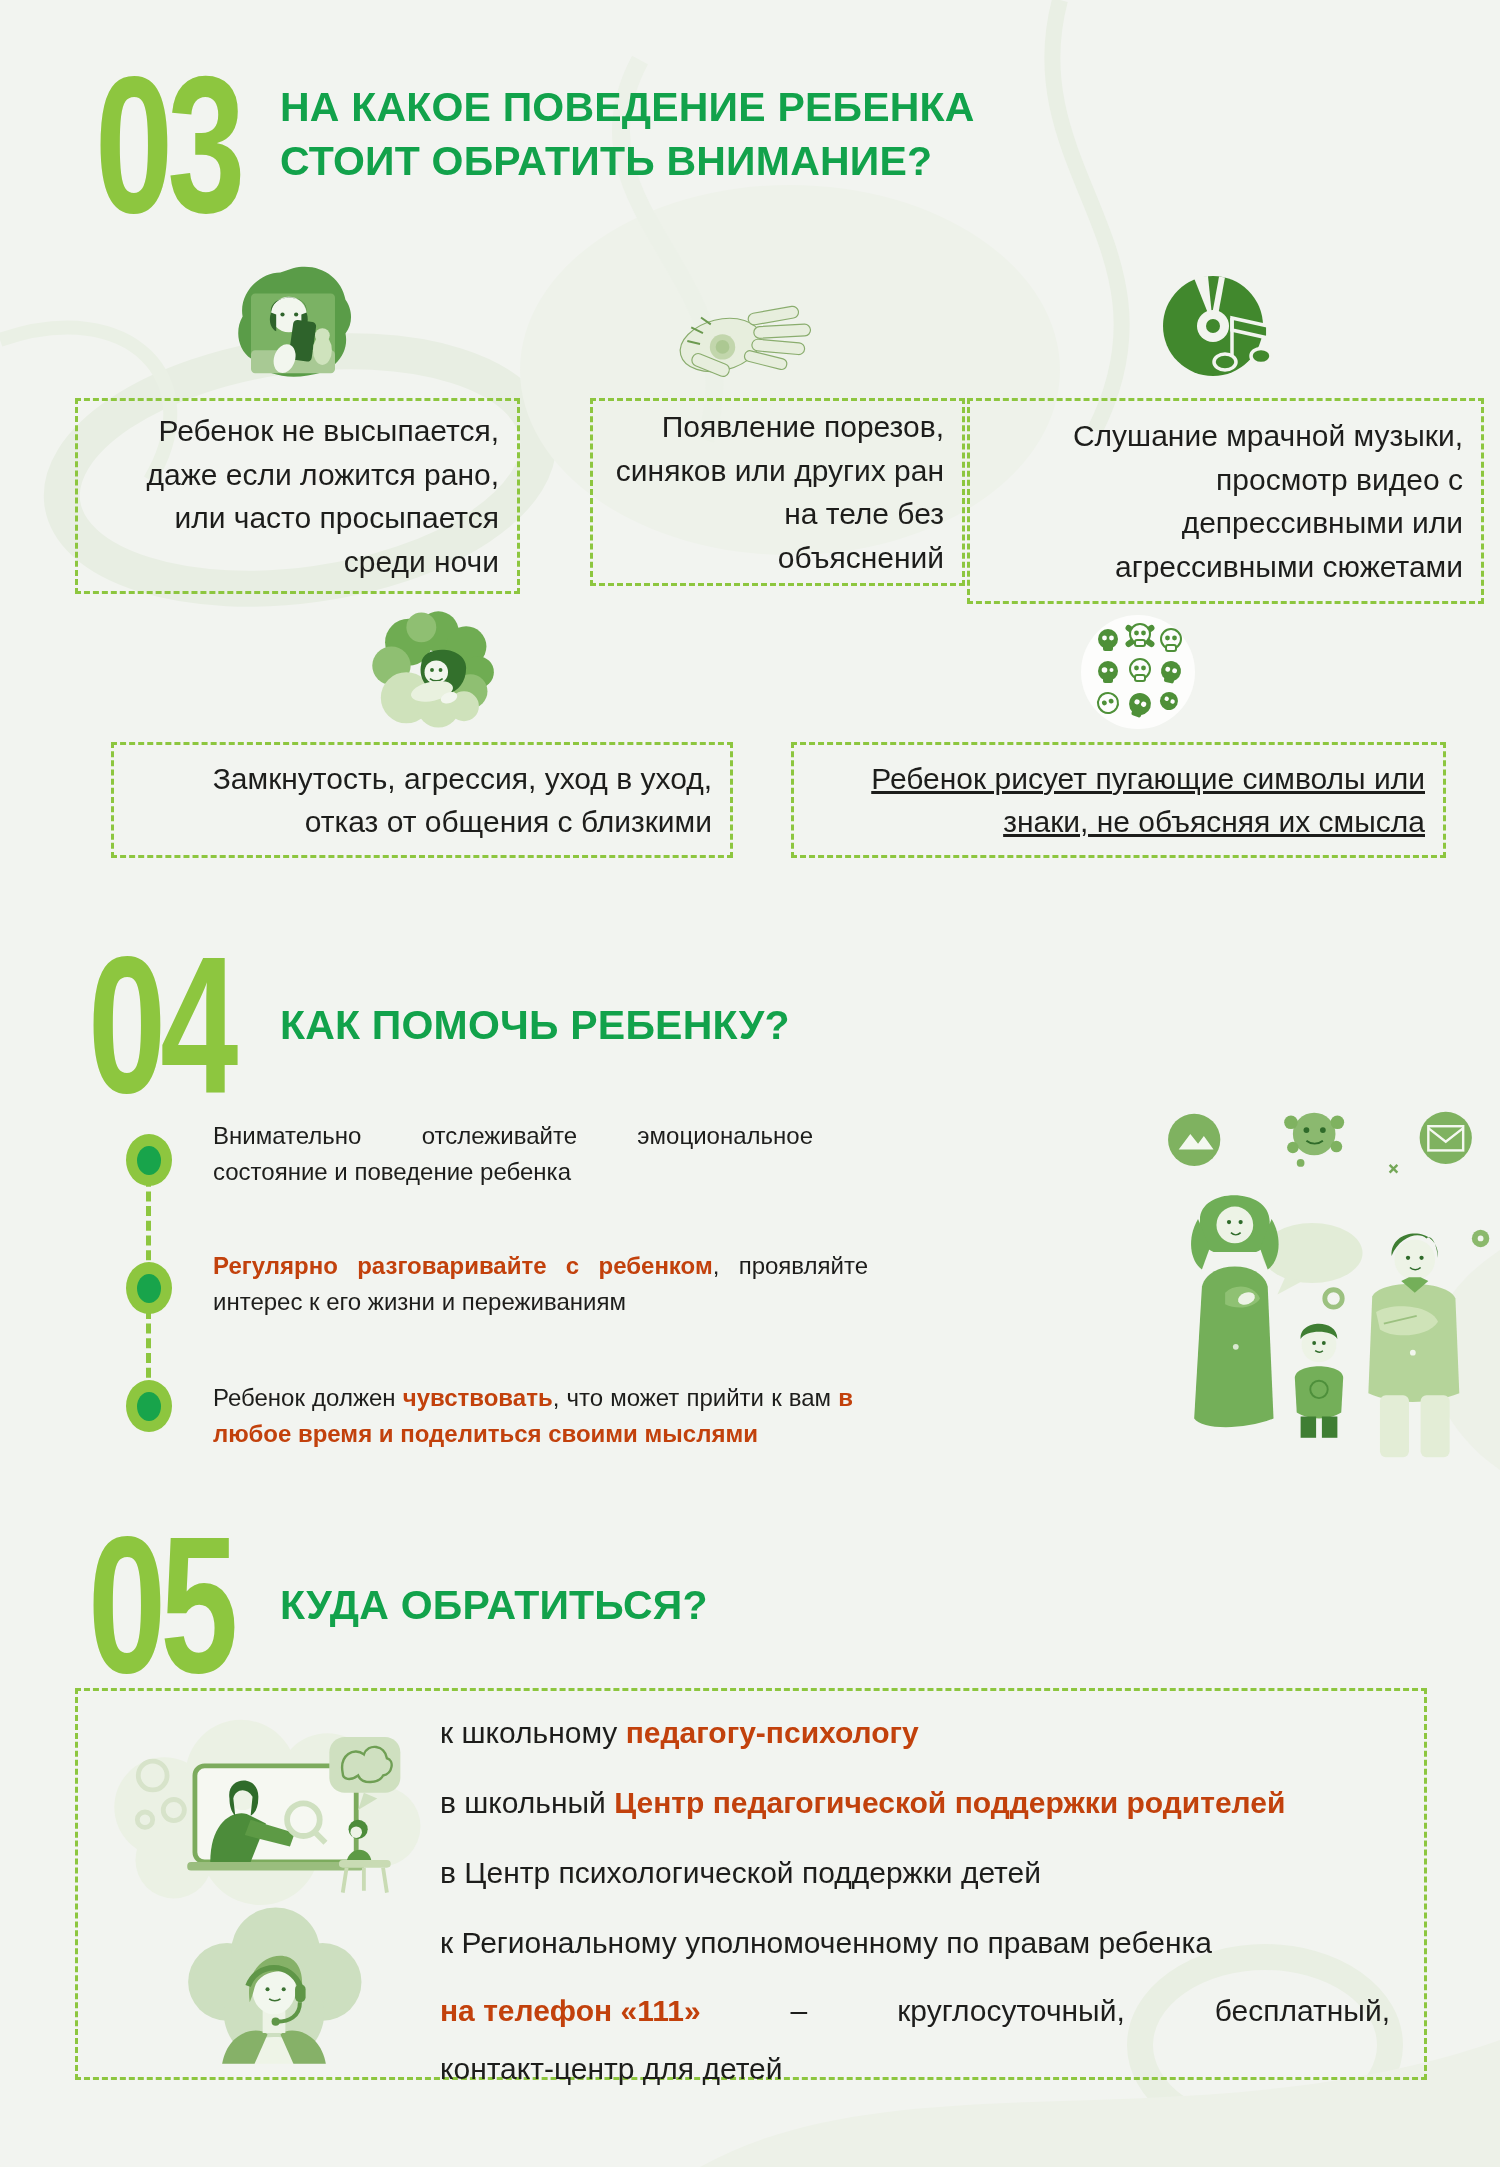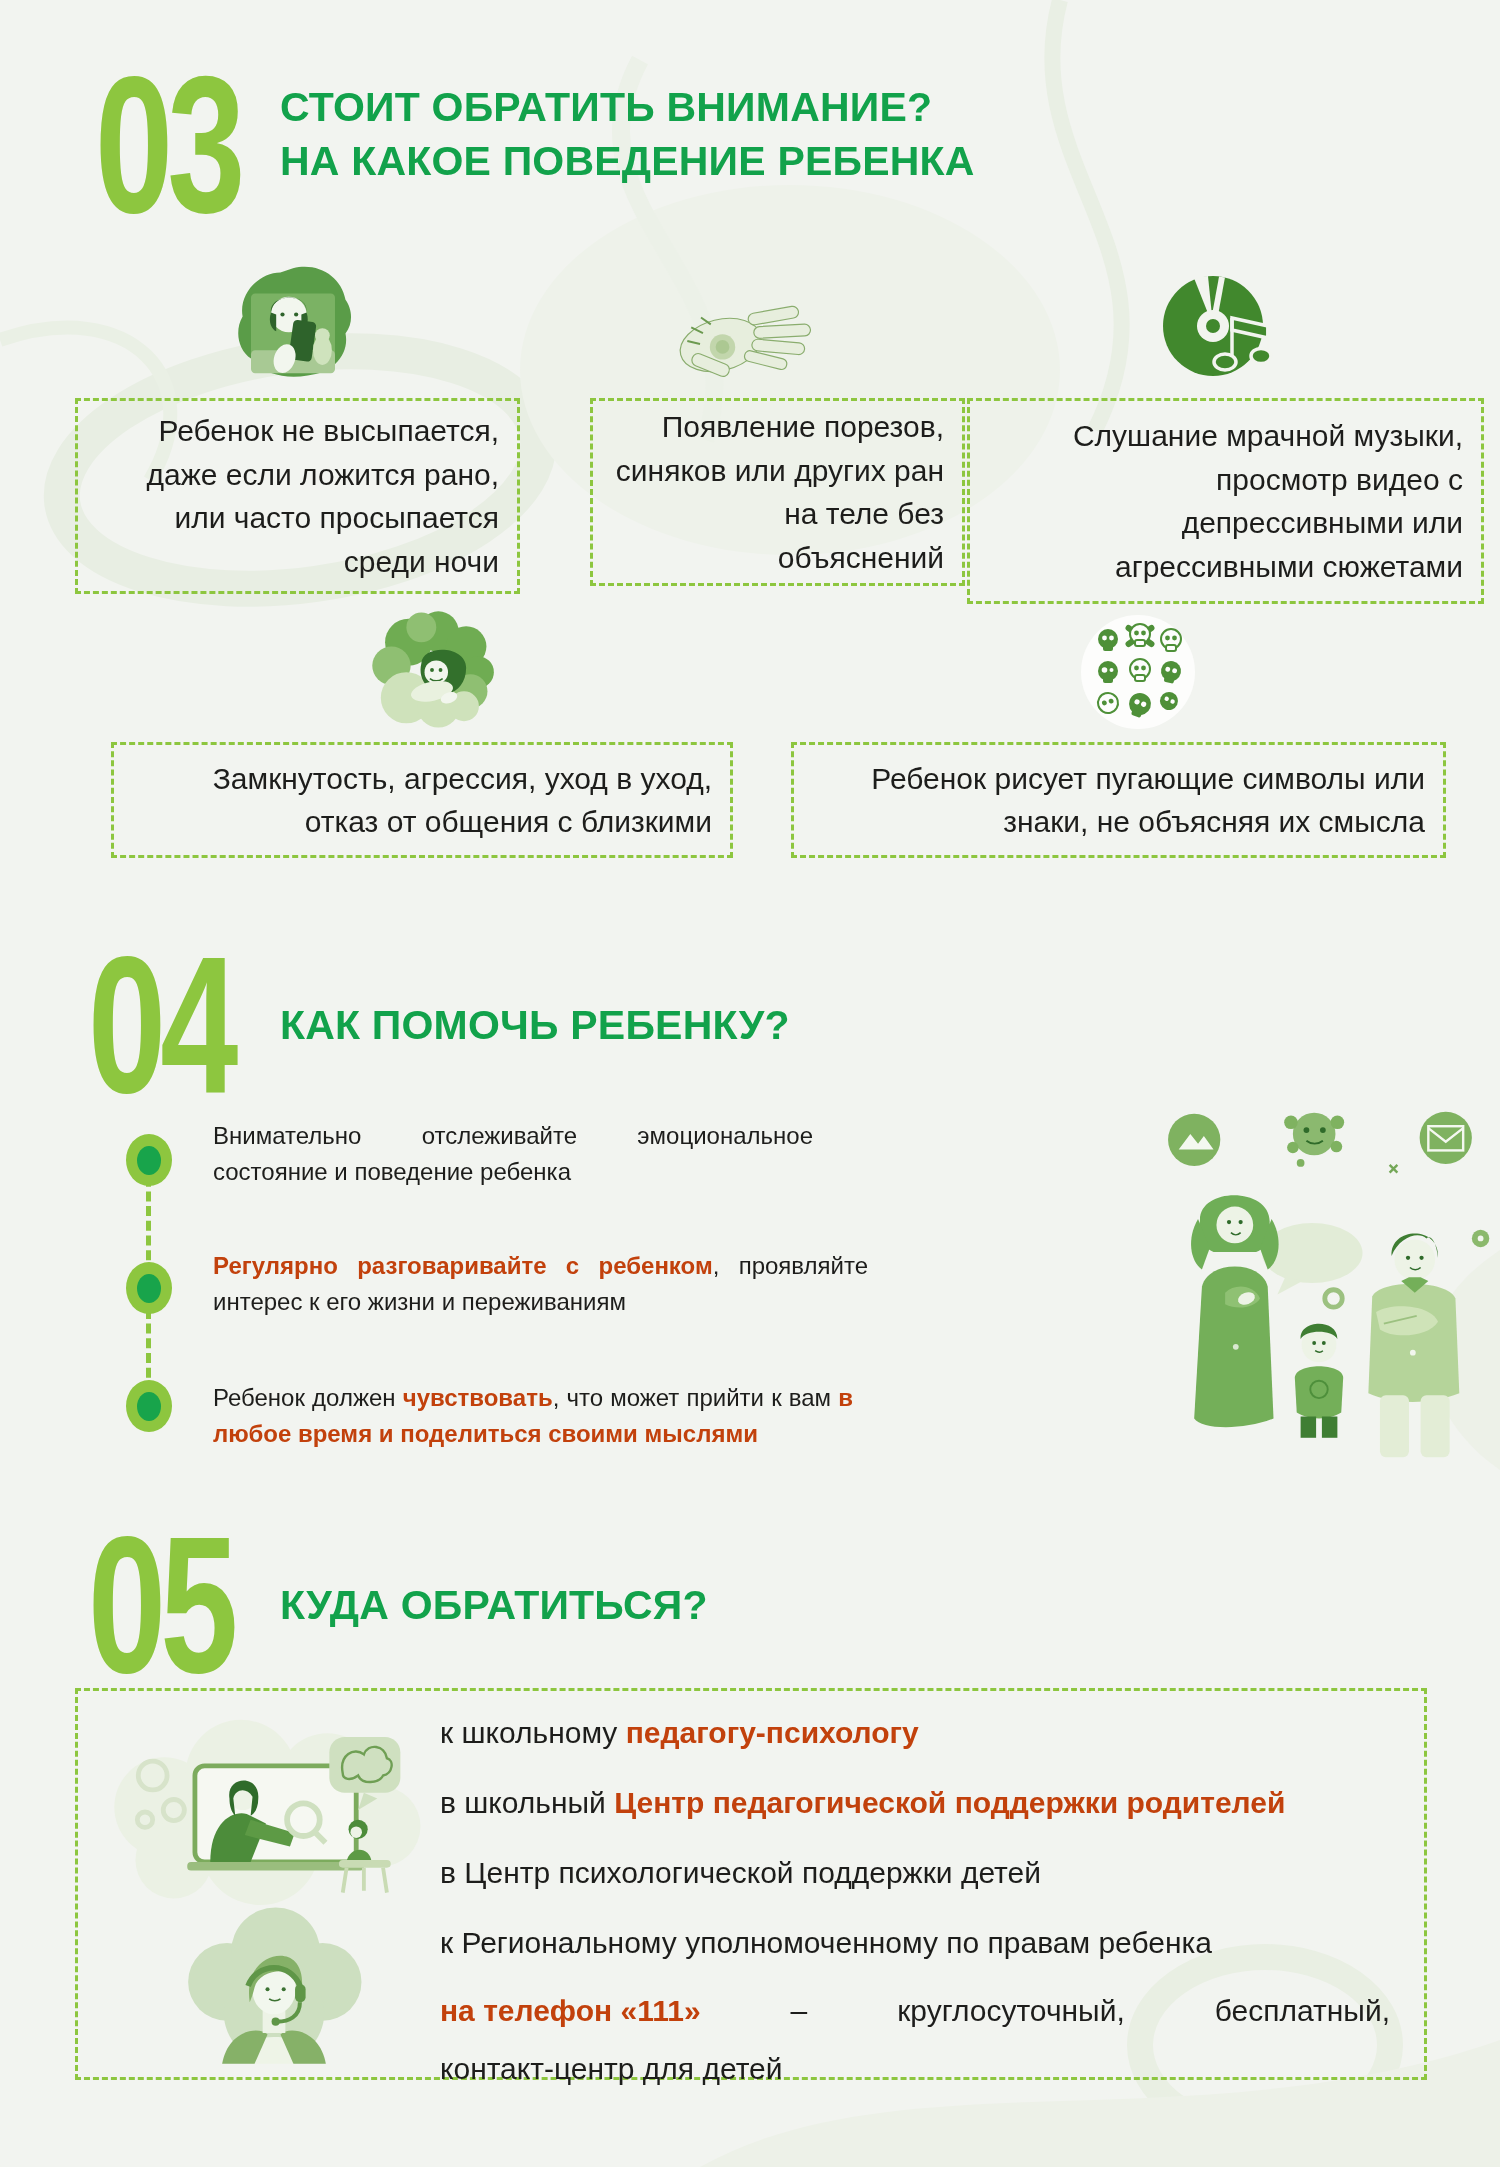--- a/index.html
+++ b/index.html
@@ -48,22 +48,22 @@
   <path d="M1060 0 C1015 170 1185 250 1095 430" fill="none" stroke="#e9efe4" stroke-width="16"></path>
   <path d="M0 340 C130 295 210 380 150 480" fill="none" stroke="#eaf0e5" stroke-width="14"></path>
   <path d="M640 60 C560 210 760 280 705 440" fill="none" stroke="#ecf1e8" stroke-width="18"></path>
   <ellipse cx="1265" cy="2045" rx="125" ry="88" fill="none" stroke="#e9efe3" stroke-width="26"></ellipse>
   <path d="M700 2167 C900 2055 1200 2145 1500 2040 L1500 2167 Z" fill="#edf1e8"></path>
   <path d="M1500 1250 C1380 1330 1440 1430 1500 1470 Z" fill="#edf1e8"></path>
 </svg>
 
 <div class="section-number" style="left:95px;top:52px;">03</div>
 <div class="section-title" style="left:280px;top:80px;">
+  <div>НА КАКОЕ ПОВЕДЕНИЕ РЕБЕНКА</div>
   <div>СТОИТ ОБРАТИТЬ ВНИМАНИЕ?</div>
-  <div>НА КАКОЕ ПОВЕДЕНИЕ РЕБЕНКА</div>
 </div>
 
 <div class="icon-wrap" style="left:218px;top:262px;width:150px;height:126px;">
   <svg viewBox="0 0 120 120">
     <path d="M60 6C84 0 106 14 110 36C116 44 118 58 110 68C114 88 98 106 74 108C52 112 30 106 20 92C8 84 4 66 12 52C8 30 28 10 48 10Z" fill="#5a9c48"></path>
     <rect x="20" y="30" width="80" height="60" rx="4" fill="#7bb264"></rect>
     <rect x="20" y="84" width="80" height="22" rx="4" fill="#a8c994"></rect>
     <circle cx="56" cy="50" r="17" fill="#f2f6ee"></circle>
     <path d="M39 48C37 30 75 28 73 48C73 38 66 34 56 34C46 34 40 40 39 48Z" fill="#2e632b"></path>
     <path d="M39 48 C36 58 40 64 44 66 L44 50 Z" fill="#2e632b"></path>
@@ -202,21 +202,21 @@
         <circle r="9" fill="#4e9038"></circle>
         <circle cx="-3" cy="-1" r="2.2" fill="#fdfdfc"></circle>
         <circle cx="3.5" cy="-1" r="2.2" fill="#fdfdfc"></circle>
       </g>
   </svg>
 </div>
 
 <div class="card" style="left:111px;top:742px;width:622px;height:116px;">
   <span>Замкнутость, агрессия, уход в уход, отказ от общения с близкими</span>
 </div>
-<div class="card" style="left:791px;top:742px;width:655px;height:116px;">
+<div class="card" style="left:791px;top:742px;width:655px;height:116px;text-decoration:underline;">
   <span>Ребенок рисует пугающие символы или знаки, не объясняя их смысла</span>
 </div>
 
 <div class="section-number" style="left:88px;top:932px;">04</div>
 <div class="section-title" style="left:280px;top:998px;">КАК ПОМОЧЬ РЕБЕНКУ?</div>
 
 <div class="tl-connector" style="top:1162px;height:245px;"></div>
 <div class="tl-dot" style="top:1134px;"></div>
 <div class="tl-dot" style="top:1262px;"></div>
 <div class="tl-dot" style="top:1380px;"></div>

